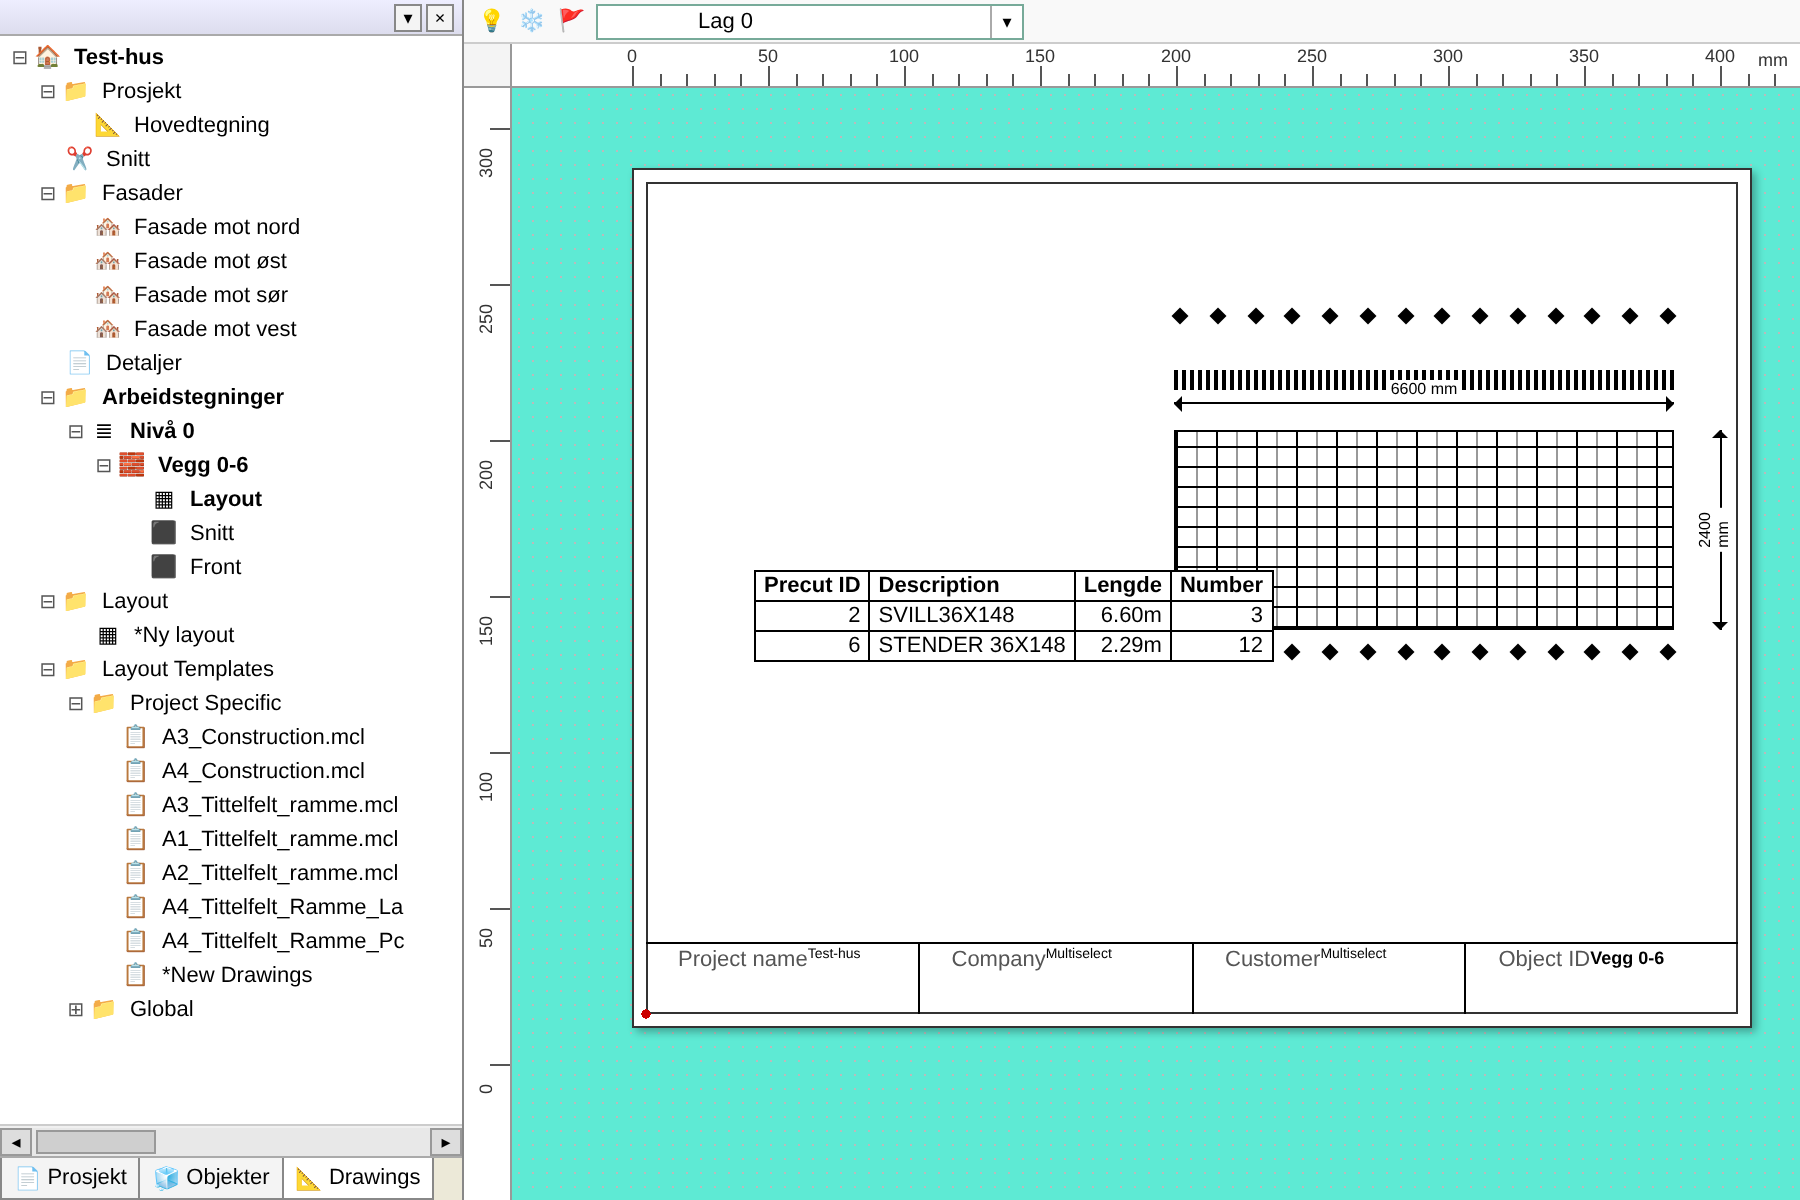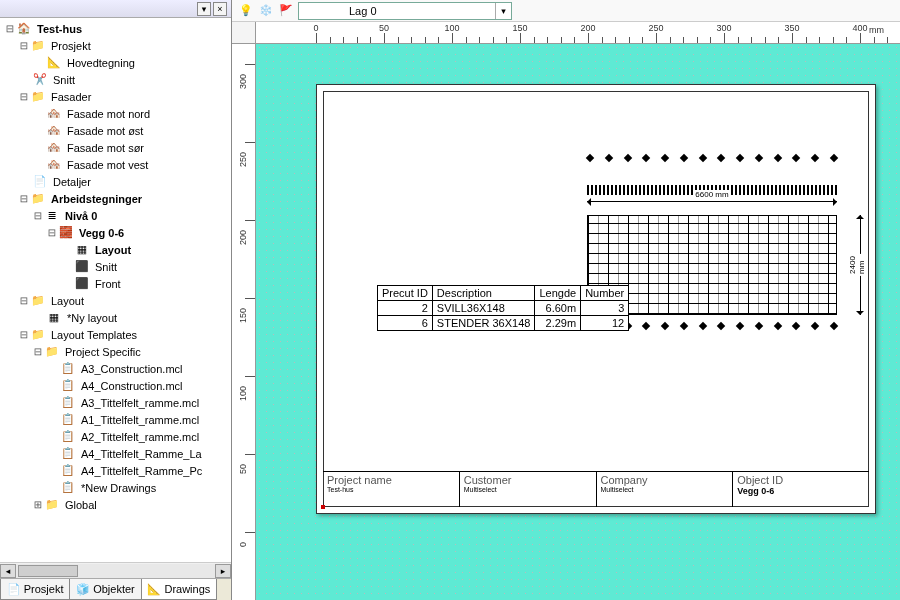--- a/index.html
+++ b/index.html
@@ -56,24 +56,24 @@
 .dim-h::before{left:-4px;border-right-color:#000;}
 .dim-h::after{right:-4px;border-left-color:#000;}
 .dim-h-label{position:absolute;left:50%;top:-12px;transform:translateX(-50%);font-size:8px;background:#fff;padding:0 2px;}
 .dim-v { position:absolute; left:530px; top:130px; width:14px; height:100px; border-right:1px solid #000;}
 .dim-v::before,.dim-v::after{content:"";position:absolute;right:-4px;width:0;height:0;border:4px solid transparent;}
 .dim-v::before{top:-4px;border-bottom-color:#000;}
 .dim-v::after{bottom:-4px;border-top-color:#000;}
 .dim-v-label{position:absolute;right:-8px;top:50%;transform:translateY(-50%) rotate(-90deg);font-size:8px;background:#fff;padding:0 2px;}
 .precut-table { position:absolute; left:60px; top:200px; border-collapse:collapse; font-size:9px; }
 .precut-table th,.precut-table td { border:1px solid #000; padding:1px 4px; text-align:left; background:#fff;}
-.precut-table th { font-weight:normal;}
+.precut-table th { font-weight:bold;}
 .precut-table td.num { text-align:right;}
 .title-block { position:absolute; left:6px; right:6px; bottom:6px; height:36px; border-top:1px solid #000; display:flex;}
-.title-block .cell { border-right:1px solid #000; flex:1; padding:2px 4px; font-size:6px; display:flex; flex-direction:column;}
+.title-block .cell { border-right:1px solid #000; flex:1; padding:2px 4px; font-size:6px; display:flex; flex-direction:row;margin-left:12px;}
 .title-block .cell:last-child{border-right:none;}
 .title-block .cell .k{color:#555;}
 .title-block .cell .v{font-size:7px;}
 .origin-dot { position:absolute; left:2px; bottom:2px; width:8px; height:8px; background:radial-gradient(circle,#c00 40%,transparent 41%);}
 .unit-label { position:absolute; top:3px; font-size:9px; color:#333;}
 </style>
 </head>
 <body>
 
 <div class="left-panel">
@@ -240,21 +240,21 @@
     <span class="tbtn">❄️</span>
     <span class="tbtn">🚩</span>
     <div class="layer-combo">
       <input value="Lag 0" style="">
       <div class="dd">▾</div>
     </div>
   </div>
   <div style="display:flex;">
     <div class="corner"></div>
     <div class="ruler-h" id="rulerH">
-      <span class="unit-label" style="right:16px">mm</span>
+      <span class="unit-label" style="right:6px">mm</span>
     <div class="tick-h major" style="left: 60px;"></div>
         <div class="tick-label-h" style="left: 60px;">0</div>
         <div class="tick-h" style="left: 73.6px;"></div>
         <div class="tick-h" style="left: 87.2px;"></div>
         <div class="tick-h" style="left: 100.8px;"></div>
         <div class="tick-h" style="left: 114.4px;"></div>
         <div class="tick-h major" style="left: 128px;"></div>
         <div class="tick-label-h" style="left: 128px;">50</div>
         <div class="tick-h" style="left: 141.6px;"></div>
         <div class="tick-h" style="left: 155.2px;"></div>
@@ -390,25 +390,25 @@
               </tr>
             </tbody>
         </table>
 
         <div class="title-block">
           <div class="cell">
               <span class="k">Project name</span>
               <span class="v">Test-hus</span>
             </div>
           <div class="cell">
-              <span class="k">Customer</span>
+              <span class="k">Company</span>
               <span class="v">Multiselect</span>
             </div>
           <div class="cell">
-              <span class="k">Company</span>
+              <span class="k">Customer</span>
               <span class="v">Multiselect</span>
             </div>
           <div class="cell">
               <span class="k">Object ID</span>
               <span class="v bold" style="font-size:9px">Vegg 0-6</span>
             </div>
         </div>
       </div>
     </div>
   </div>

